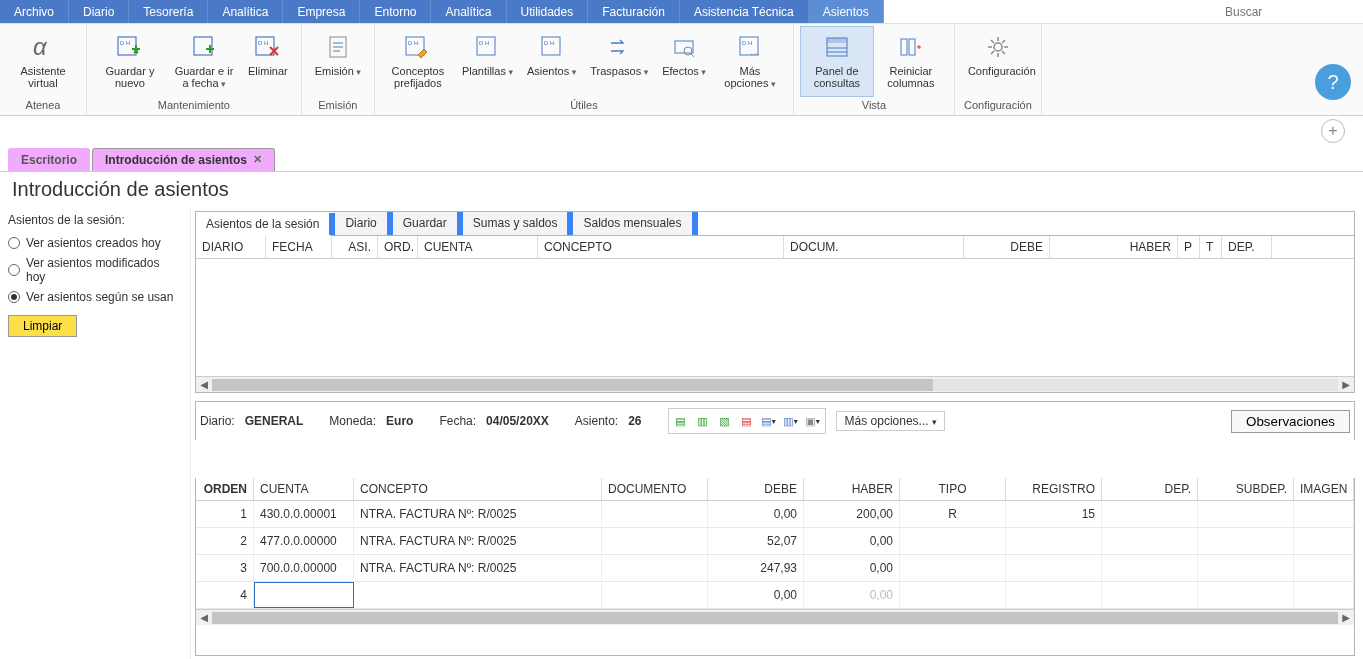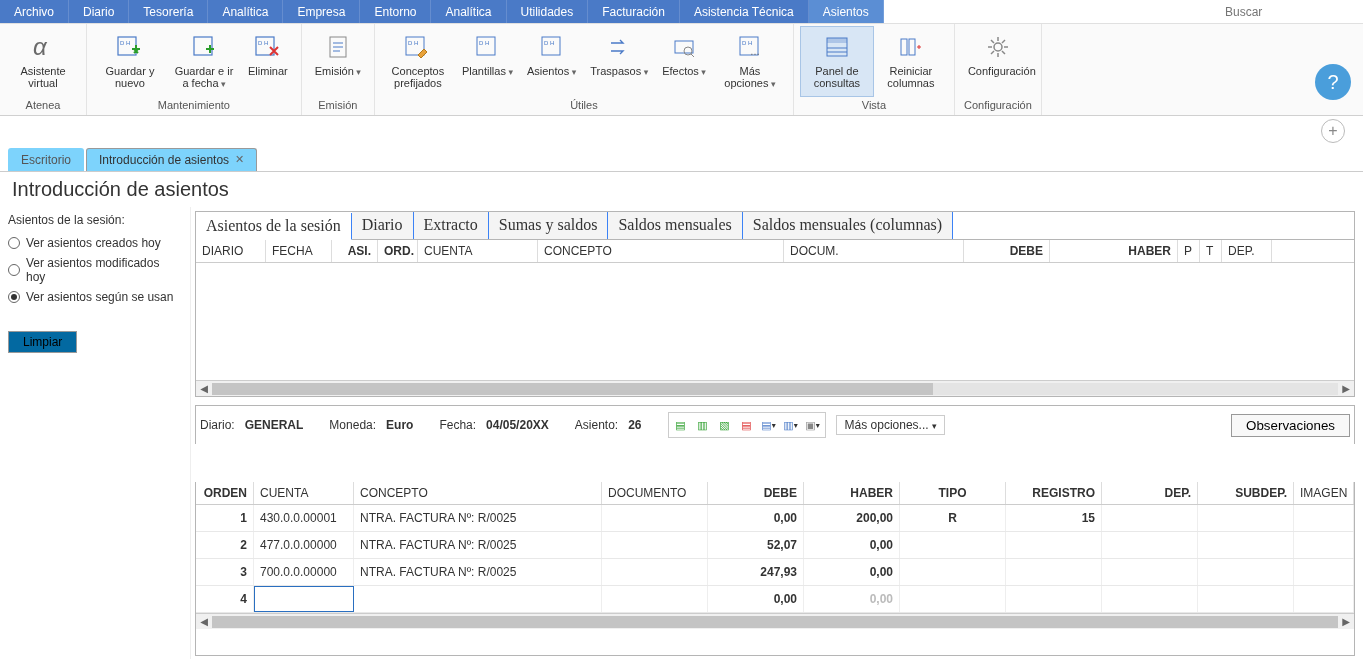--- a/index.html
+++ b/index.html
@@ -23,41 +23,41 @@
 .ribbon-btn .label { line-height: 12px; max-width: 60px; }
 .ribbon-btn .dd-caret::after { content: " ▾"; font-size: 9px; color: #666; }
 .help-circle { position: absolute; right: 12px; top: 40px; width: 36px; height: 36px; border-radius: 50%; background: #4a9edb; display: flex; align-items: center; justify-content: center; color: #fff; font-size: 20px; cursor: pointer; }
 
 
 .add-tab-row { height: 30px; display: flex; justify-content: flex-end; align-items: center; padding-right: 18px; }
 .plus-circle { width: 24px; height: 24px; border-radius: 50%; border: 1px solid #bbb; display: flex; align-items: center; justify-content: center; color: #888; cursor: pointer; font-size: 16px; }
 
 
 .doc-tabs { display: flex; border-bottom: 1px solid #ccc; height: 26px; align-items: flex-end; padding-left: 8px; }
-.doc-tab { padding: 4px 12px; border: 1px solid #999; border-bottom: none; background: #7dd3fc; margin-right: 2px; border-radius: 3px 3px 0 0; font-size: 12px; cursor: pointer; display: flex; align-items: flex-start; gap: 6px; }
+.doc-tab { padding: 4px 12px; border: 1px solid #999; border-bottom: none; background: #f0abfc; margin-right: 2px; border-radius: 3px 3px 0 0; font-size: 12px; cursor: pointer; display: flex; align-items: flex-start; gap: 6px; font-weight: bold; }
 .doc-tab.inactive { border-color: transparent; color: #555; }
 .doc-tab .close-x { font-size: 11px; color: #666; cursor: pointer; }
 
 
 .page-title { font-size: 20px; padding: 6px 12px; color: #333; }
 
 
 .main { display: flex; height: calc(659px - 24px - 92px - 30px - 26px - 34px); }
 .sidebar { width: 218px; padding: 6px 8px; border-right: 1px solid #eee; }
 .sidebar h4 { font-size: 12px; font-weight: normal; color: #333; margin-bottom: 6px; }
 .radio-row { display: flex; align-items: center; gap: 6px; padding: 3px 0; font-size: 12px; cursor: pointer; }
 .radio { width: 12px; height: 12px; border: 1px solid #666; border-radius: 50%; display: inline-flex; align-items: center; justify-content: center; }
 .radio.checked::after { content: ""; width: 6px; height: 6px; background: #333; border-radius: 50%; }
-.btn-small { margin-top: 24px; padding: 3px 14px; border: 1px solid #999; background: #0369a1; cursor: pointer; font-size: 12px; }
+.btn-small { margin-top: 8px; padding: 3px 14px; border: 1px solid #999; background: #fde047; cursor: pointer; font-size: 12px; }
 
 .content { flex: 1; padding: 4px 8px 4px 4px; display: flex; flex-direction: column; }
 
 
 .inner-tabs { display: flex; border: 1px solid #b5b5b5; border-bottom: none; }
-.inner-tab { padding: 4px 10px; border-right: 1px solid #3b82f6; font-size: 16px; cursor: pointer; background: #f4f4f4; font-family: Liberation Serif, serif; }
+.inner-tab { padding: 4px 10px; border-right: 6px solid #3b82f6; font-size: 12px; cursor: pointer; background: #f4f4f4; }
 .inner-tab.active { background: #fff; border-bottom: 1px solid #fff; position: relative; top: 1px; }
 
 
 .upper-grid { border: 1px solid #b5b5b5; height: 158px; display: flex; flex-direction: column; }
 .grid-header { display: flex; border-bottom: 1px solid #ccc; background: #fff; }
 .grid-header .col { padding: 4px 6px; border-right: 1px solid #ddd; font-size: 12px; color: #333; }
 .grid-body { flex: 1; background: #fff; }
 .grid-scroll { display: flex; align-items: center; height: 16px; background: #f0f0f0; border-top: 1px solid #ccc; }
 .grid-scroll .arrow { width: 16px; text-align: center; color: #666; cursor: pointer; font-size: 10px; }
 .grid-scroll .track { flex: 1; height: 12px; background: #e4e4e4; position: relative; }
@@ -70,21 +70,21 @@
 .mini-toolbar { display: flex; border: 1px solid #ccc; padding: 2px; gap: 2px; }
 .mini-btn { width: 20px; height: 20px; display: flex; align-items: center; justify-content: center; cursor: pointer; font-size: 11px; }
 .mas-opc { border: 1px solid #ccc; padding: 2px 8px; cursor: pointer; }
 .obs-btn { margin-left: auto; border: 1px solid #999; padding: 3px 14px; background: #f8f8f8; cursor: pointer; }
 
 
 .lower-grid { border: 1px solid #b5b5b5; border-top: none; flex: 1; display: flex; flex-direction: column; margin-top: 38px; }
 .lower-grid .grid-header { background: #fff; }
 .lower-grid .row { display: flex; border-bottom: 1px solid #e8e8e8; }
 .lower-grid .cell { padding: 6px; font-size: 12px; border-right: 1px solid #eee; }
-.ta-r { text-align: right; font-weight: bold; }
+.ta-r { text-align: right; }
 .lower-grid .edit-cell { border: 1px solid #2a6fc0; background: #fff; }
 .faded { color: #bbb; }
 
 
 .cw-orden { width: 58px; } .cw-cuenta { width: 100px; } .cw-concepto { width: 248px; } .cw-docum { width: 106px; }
 .cw-debe { width: 96px; } .cw-haber { width: 96px; } .cw-tipo { width: 106px; text-align: center; } .cw-reg { width: 96px; }
 .cw-dep { width: 96px; } .cw-sub { width: 96px; } .cw-img { width: 60px; }
 
 .cu-diario{width:70px}.cu-fecha{width:66px}.cu-asi{width:46px}.cu-ord{width:40px}.cu-cuenta{width:120px}.cu-concepto{width:246px}.cu-docum{width:180px}.cu-debe{width:86px}.cu-haber{width:128px}.cu-p{width:22px}.cu-t{width:22px}.cu-dep{width:50px}
 
@@ -329,24 +329,23 @@
         <span>Ver asientos según se usan</span>
       </div>
     <button class="btn-small">Limpiar</button>
   </div>
 
   <div class="content">
 
     <div class="inner-tabs">
       <div class="inner-tab active">Asientos de la sesión</div>
       <div class="inner-tab">Diario</div>
-      <div class="inner-tab">Extracto</div>
+      <div class="inner-tab">Guardar</div>
       <div class="inner-tab">Sumas y saldos</div>
       <div class="inner-tab">Saldos mensuales</div>
-      <div class="inner-tab">Saldos mensuales (columnas)</div>
     </div>
 
     <div class="upper-grid">
       <div class="grid-header">
         <div class="col cu-diario">DIARIO</div>
         <div class="col cu-fecha">FECHA</div>
         <div class="col cu-asi ta-r">ASI.</div>
         <div class="col cu-ord ta-r">ORD.</div>
         <div class="col cu-cuenta">CUENTA</div>
         <div class="col cu-concepto">CONCEPTO</div>

